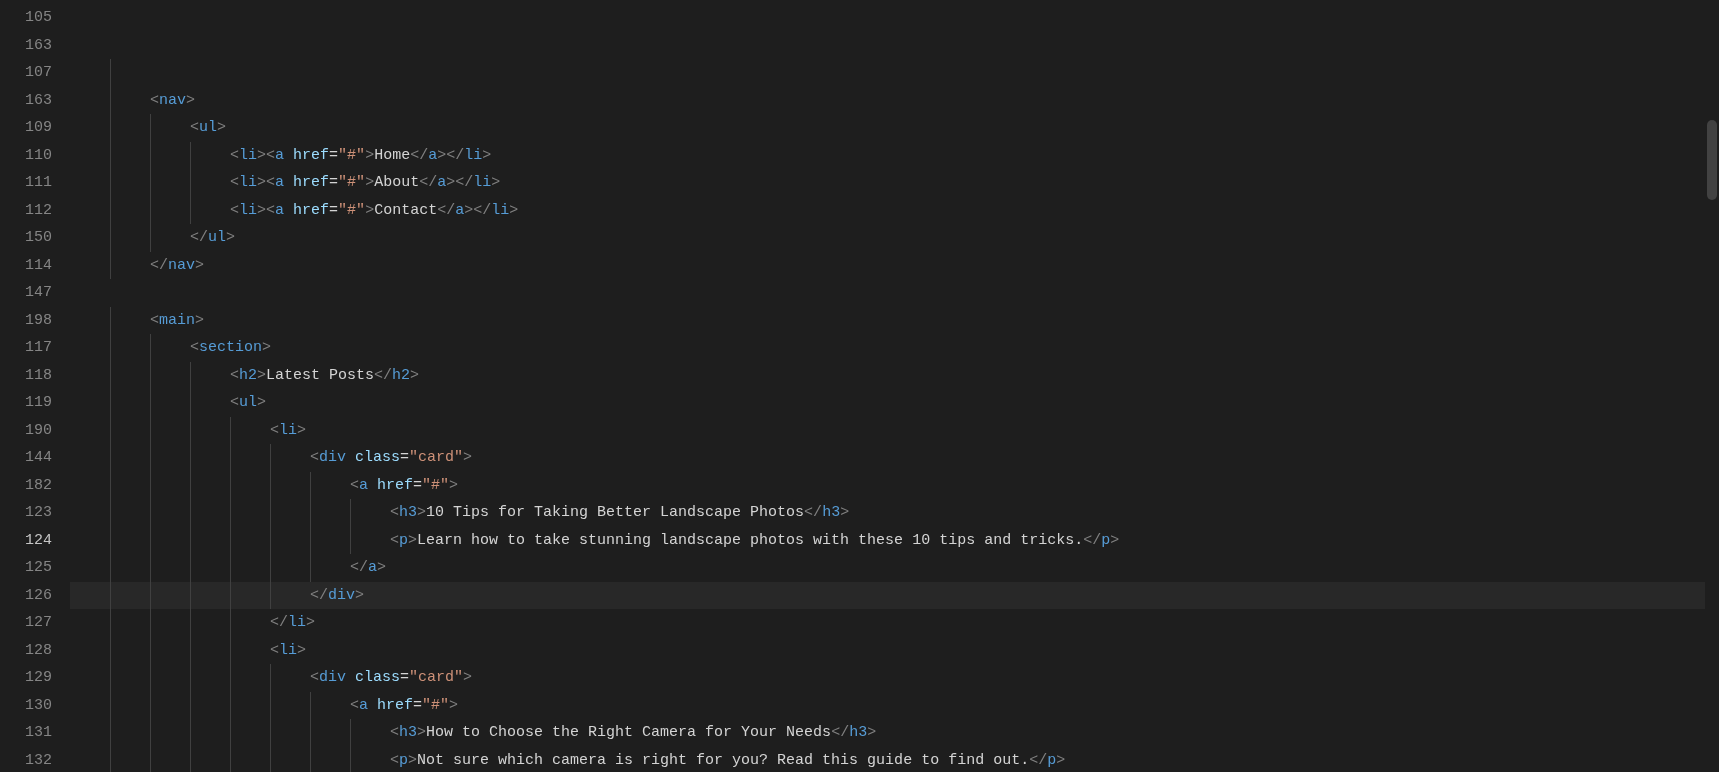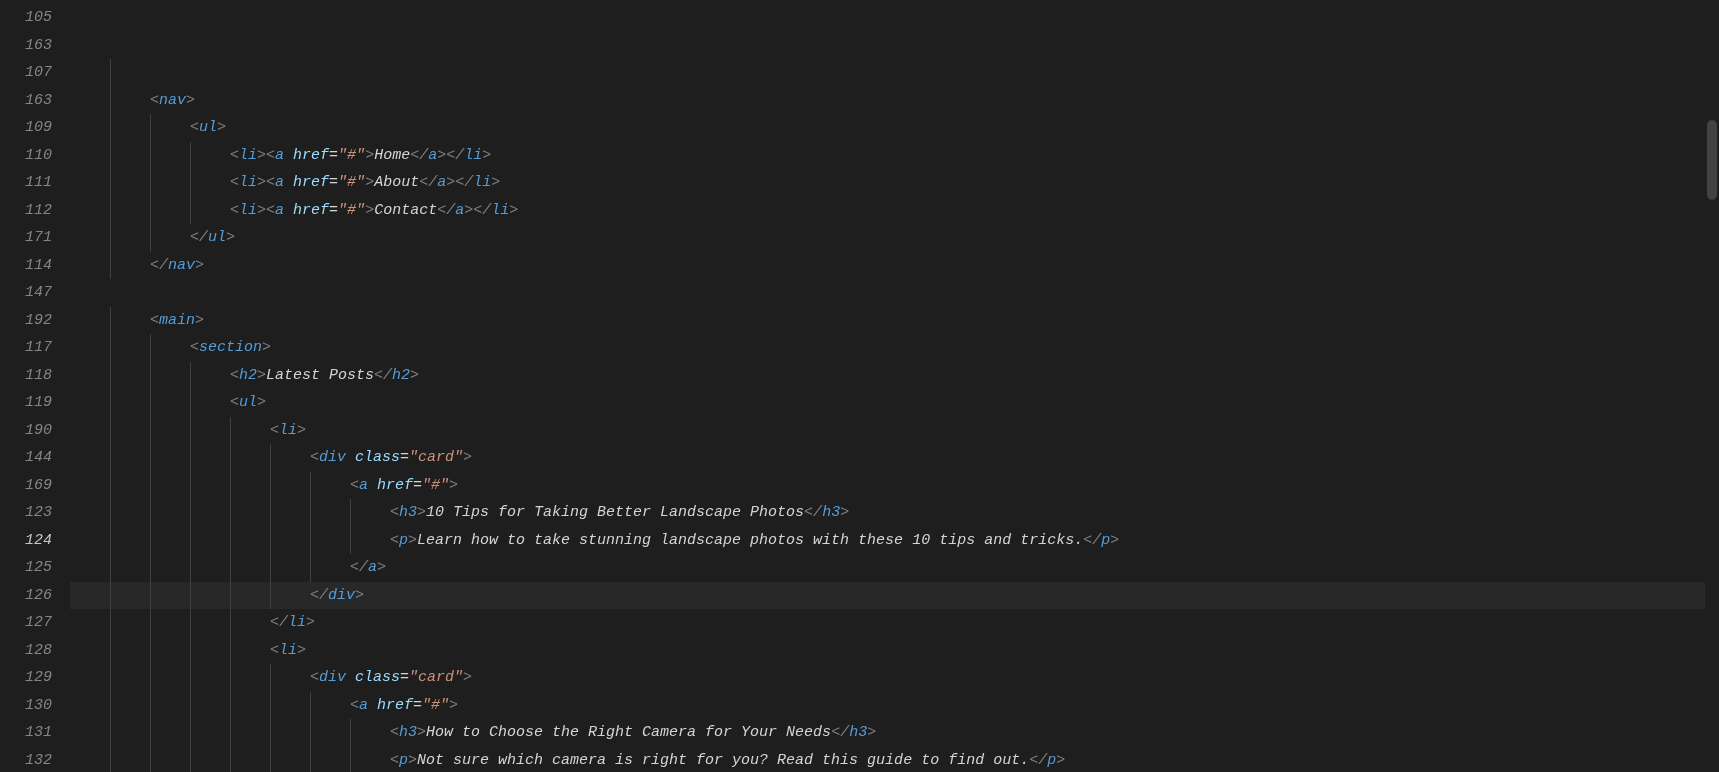--- a/index.html
+++ b/index.html
@@ -12,21 +12,20 @@
   font-family: 'Consolas', 'Monaco', 'Courier New', monospace;
   font-size: 15px;
   overflow: hidden;
   width: 1719px;
   height: 772px;
 }
 .editor {
   display: flex;
   width: 100%;
   height: 100%;
-  font-style: italic;
 }
 .gutter {
   background: #1e1e1e;
   color: #858585;
   padding: 4px 18px 4px 0;
   text-align: right;
   user-select: none;
   min-width: 70px;
   line-height: 27.5px;
 }
@@ -89,30 +88,30 @@
 <div class="editor">
   <div class="gutter" id="gutter">
       <span class="ln">105</span>
       <span class="ln">163</span>
       <span class="ln">107</span>
       <span class="ln">163</span>
       <span class="ln">109</span>
       <span class="ln">110</span>
       <span class="ln">111</span>
       <span class="ln">112</span>
-      <span class="ln">171</span>
+      <span class="ln">150</span>
       <span class="ln">114</span>
       <span class="ln">147</span>
-      <span class="ln">192</span>
+      <span class="ln">198</span>
       <span class="ln">117</span>
       <span class="ln">118</span>
       <span class="ln">119</span>
       <span class="ln">190</span>
       <span class="ln">144</span>
-      <span class="ln">169</span>
+      <span class="ln">182</span>
       <span class="ln">123</span>
       <span class="ln active">124</span>
       <span class="ln">125</span>
       <span class="ln">126</span>
       <span class="ln">127</span>
       <span class="ln">128</span>
       <span class="ln">129</span>
       <span class="ln">130</span>
       <span class="ln">131</span>
       <span class="ln">132</span>

